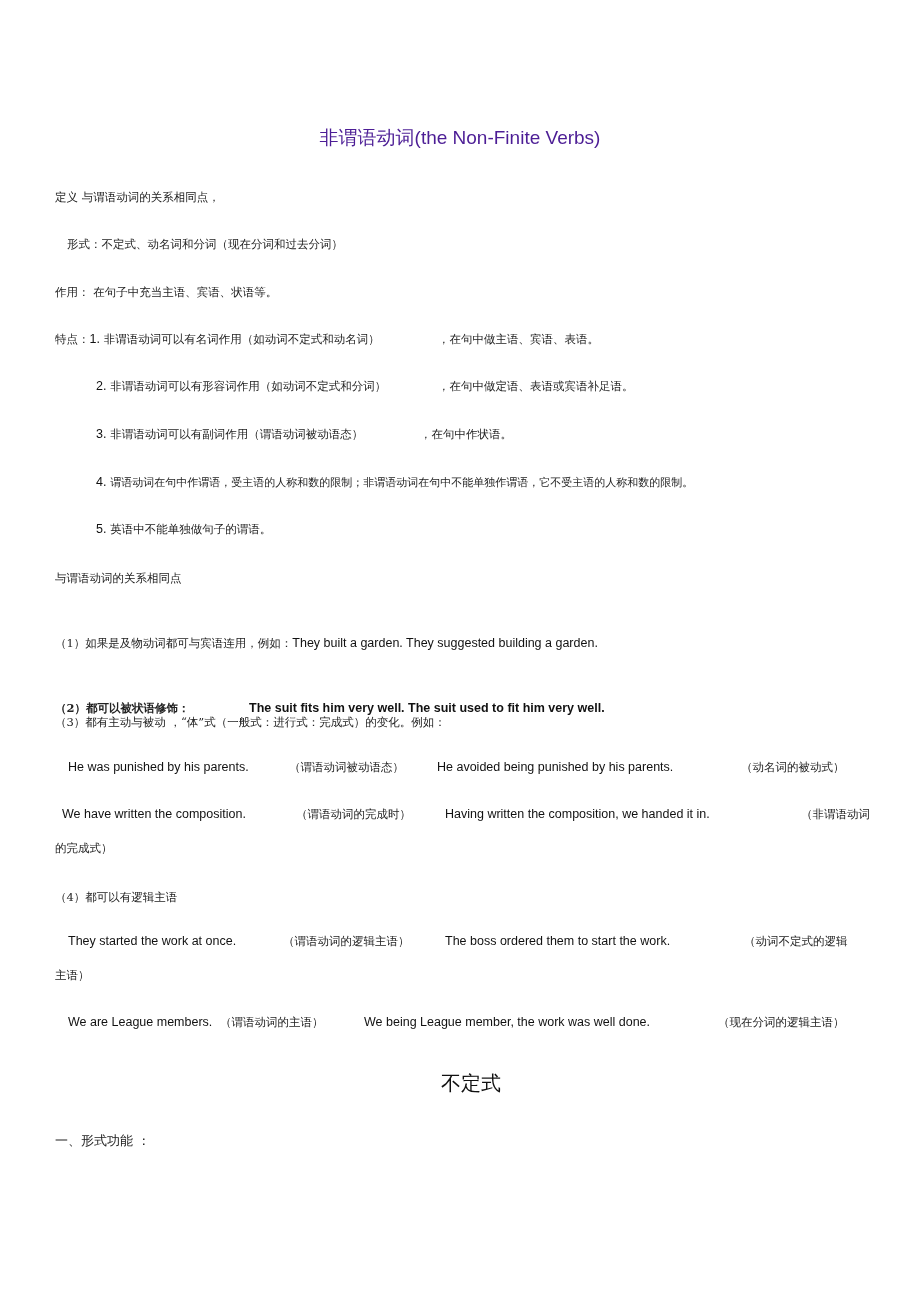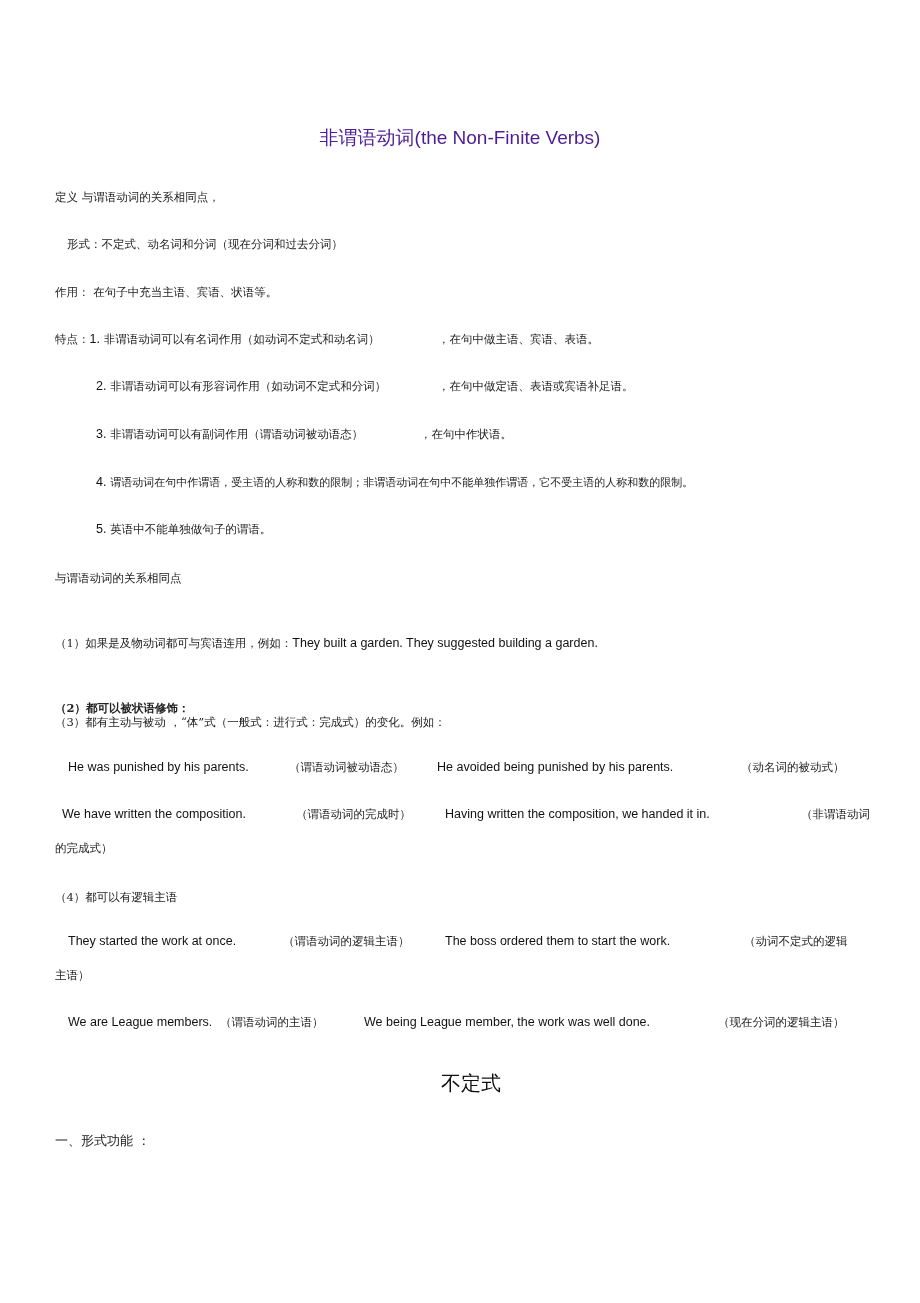--- a/index.html
+++ b/index.html
@@ -51,20 +51,21 @@
 </div>
 
 <div class="ln cn" style="top:570px;left:55px;">与谓语动词的关系相同点</div>
 
 <div class="ln" style="top:593px;left:55px;margin-top:42px;">
   <span class="cn">（1）如果是及物动词都可与宾语连用，例如：</span><span class="en">They built a garden.  They suggested building a garden.</span>
 </div>
 
 <div class="ln" style="top:700px;left:55px;width:850px;font-weight:bold;">
   <span class="cn">（2）都可以被状语修饰：</span>
+  <span class="en seg" style="left:194px;top:0;">The suit fits him very well. The suit used to fit him very well.</span>
 </div>
 
 <div class="ln cn" style="top:714px;left:55px;">（3）都有主动与被动   ，“体”式（一般式：进行式：完成式）的变化。例如：</div>
 
 <div class="ln" style="top:759px;left:0;width:920px;">
   <span class="en seg" style="left:68px;">He was punished by his parents.</span>
   <span class="cn seg" style="left:289px;">（谓语动词被动语态）</span>
   <span class="en seg" style="left:437px;">He avoided being punished by his parents.</span>
   <span class="cn seg" style="left:741px;">（动名词的被动式）</span>
 </div>

